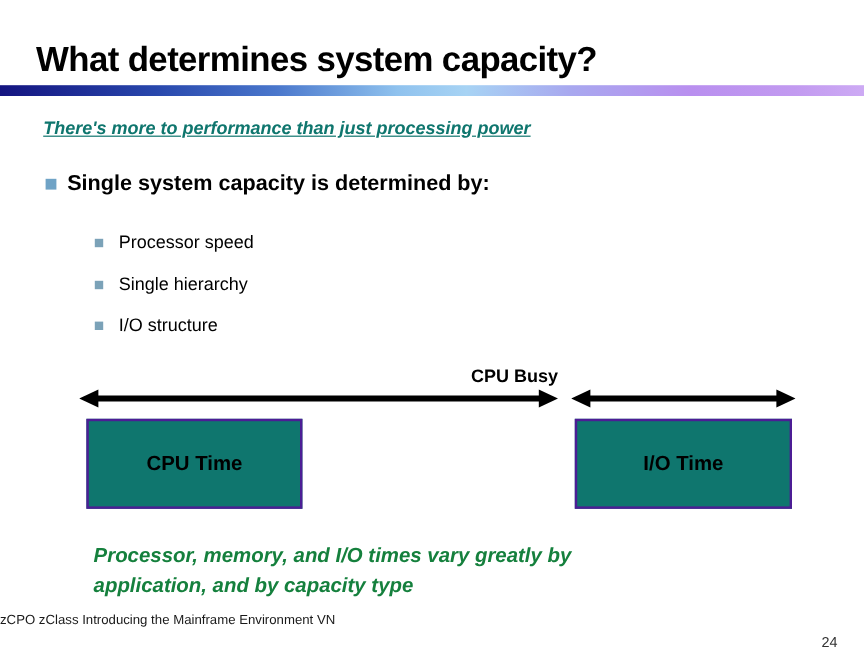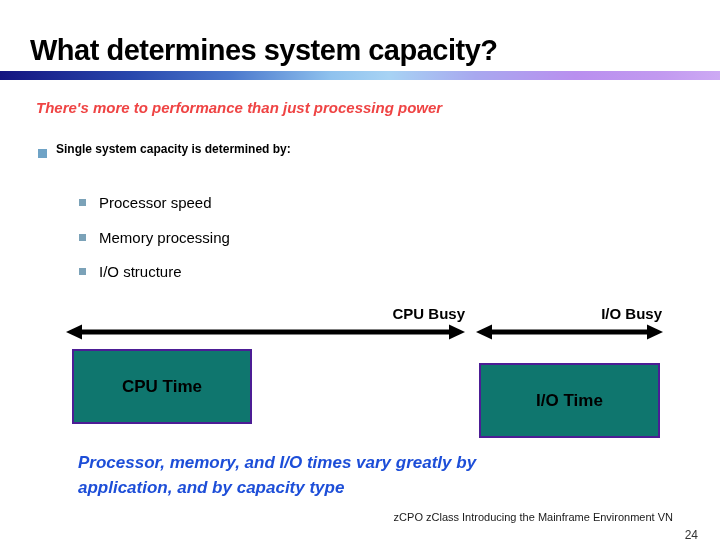--- a/index.html
+++ b/index.html
@@ -36,38 +36,39 @@
       #141480 0%, #2847AC 18%, #4A77CC 32%, #8FC2EE 46%,
       #A7D3F4 54%, #A8A8EF 66%, #B98FEF 80%, #C29AF0 92%, #CDAAF4 100%);
   }
   .subtitle {
     position: absolute;
     left: 36px;
     top: 99px;
     font-size: 15px;
     font-weight: bold;
     font-style: italic;
-    color: #ef4444;
+    color: #0f766e;
     white-space: nowrap;
+    text-decoration: underline;
   }
   .bullet-square {
     position: absolute;
     background: #6FA3C6;
   }
   .bullet-square.lvl1 {
     left: 38px;
     top: 149px;
     width: 9px;
     height: 9px;
   }
   .bullet-text-lvl1 {
     position: absolute;
     left: 56px;
     top: 142px;
-    font-size: 12px;
+    font-size: 18px;
     font-weight: bold;
     color: #000000;
     white-space: nowrap;
     text-align: right;
   }
   .bullet-square.lvl2 {
     left: 79px;
     width: 7px;
     height: 7px;
     background: #7BA2B8;
@@ -105,38 +106,38 @@
     border: 2px solid #4c1d95;
     display: flex;
     align-items: center;
     justify-content: center;
     font-size: 17px;
     font-weight: bold;
     color: #000000;
   }
   .time-box.b1 { left: 72px;  width: 176px; }
   .time-box.b2 { left: 280px; width: 176px; }
-  .time-box.b3 { left: 479px; width: 177px; margin-top: 14px; }
+  .time-box.b3 { left: 479px; width: 177px; }
   .note {
     position: absolute;
     left: 78px;
     top: 450px;
     font-size: 17px;
     font-weight: bold;
     font-style: italic;
-    color: #1d4ed8;
+    color: #15803d;
     line-height: 25px;
     white-space: nowrap;
   }
   .footer {
     position: absolute;
     left: 0;
     top: 511px;
     width: 673px;
-    text-align: right;
+    text-align: left;
     font-size: 11px;
     color: #1a1a1a;
   }
   .page-number {
     position: absolute;
     right: 22px;
     top: 528px;
     font-size: 12px;
     color: #333333;
   }
@@ -152,27 +153,26 @@
 
   <div class="subtitle">There's more to performance than just processing power</div>
 
   <span class="bullet-square lvl1"></span>
   <div class="bullet-text-lvl1">Single system capacity is determined by:</div>
 
   <span class="bullet-square lvl2" style="top:199px"></span>
   <div class="bullet-text-lvl2" style="top:194px">Processor speed</div>
 
   <span class="bullet-square lvl2" style="top:234px"></span>
-  <div class="bullet-text-lvl2" style="top:229px">Memory processing</div>
+  <div class="bullet-text-lvl2" style="top:229px">Single hierarchy</div>
 
   <span class="bullet-square lvl2" style="top:268px"></span>
   <div class="bullet-text-lvl2" style="top:263px">I/O structure</div>
 
   <div class="busy-label cpu">CPU Busy</div>
-  <div class="busy-label io">I/O Busy</div>
 
   <svg class="arrow cpu" viewBox="0 0 399 16" aria-hidden="true">
     <line x1="13" y1="8" x2="386" y2="8" stroke="#000000" stroke-width="5"></line>
     <polygon points="0,8 16,0.5 16,15.5" fill="#000000"></polygon>
     <polygon points="399,8 383,0.5 383,15.5" fill="#000000"></polygon>
   </svg>
   <svg class="arrow io" viewBox="0 0 187 16" aria-hidden="true">
     <line x1="13" y1="8" x2="174" y2="8" stroke="#000000" stroke-width="5"></line>
     <polygon points="0,8 16,0.5 16,15.5" fill="#000000"></polygon>
     <polygon points="187,8 171,0.5 171,15.5" fill="#000000"></polygon>

